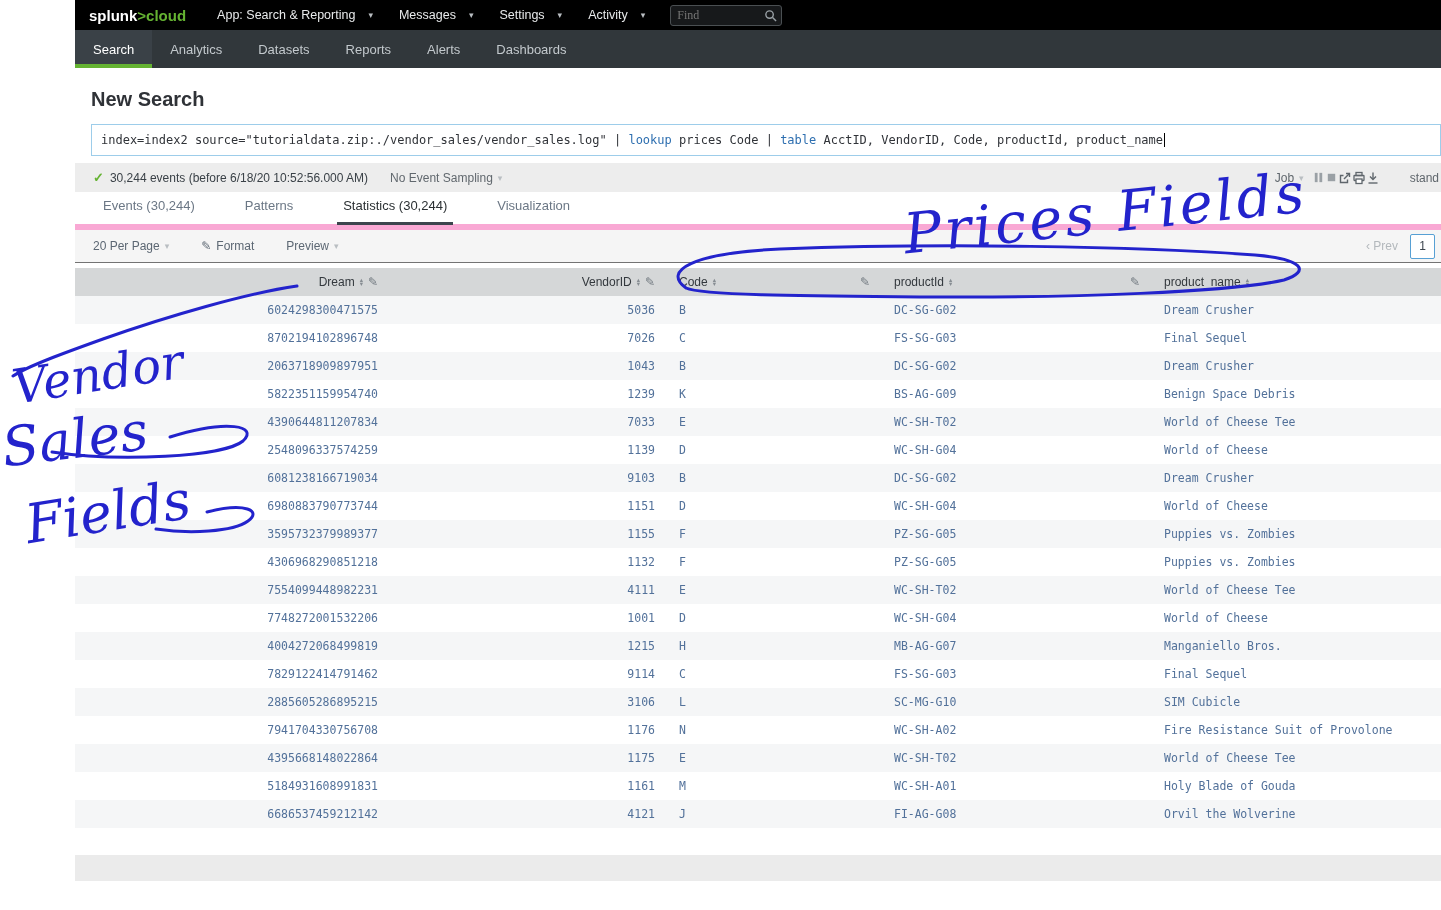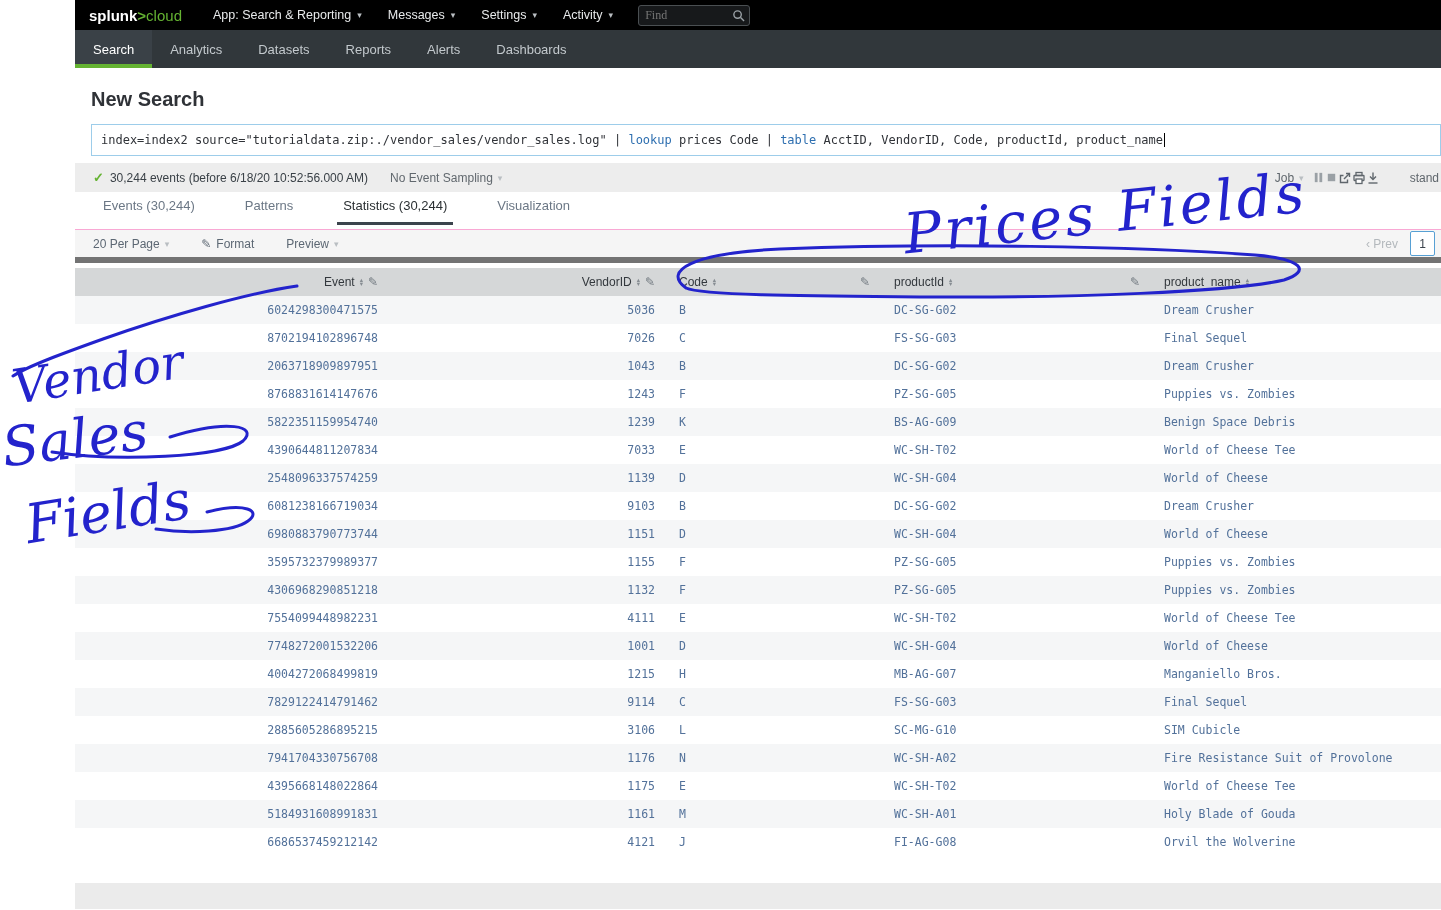--- a/index.html
+++ b/index.html
@@ -10,23 +10,23 @@
   }
   *{margin:0;padding:0;box-sizing:border-box}
   html,body{width:1441px;height:910px;background:#fff;font-family:"Liberation Sans",sans-serif;overflow:hidden}
   .page{position:relative;width:1441px;height:910px;background:#fff;overflow:hidden}
 
   
   .topbar{position:absolute;left:75px;top:0;right:0;height:30px;background:#000;display:flex;align-items:center;color:#fff}
   .logo{margin-left:14px;font-size:15px;font-weight:bold;white-space:nowrap}
   .logo-splunk{color:#fff}
   .logo-gt{color:var(--green)}
-  .logo-cloud{color:var(--green);font-weight:normal}
+  .logo-cloud{color:var(--green);font-weight:bold}
   .topbar-menu{display:flex;margin-left:18px;height:30px}
-  .topbar-item{padding:0 13px;font-size:12.5px;color:#e8eaeb;display:flex;align-items:center;gap:6px;cursor:pointer;white-space:nowrap}
+  .topbar-item{padding:0 13px;font-size:12.5px;color:#e8eaeb;display:flex;align-items:center;gap:13px;cursor:pointer;white-space:nowrap}
   .caret{font-size:9px;color:#b9bec2}
   .find-box{margin-left:12px;position:relative;width:112px;height:21px;background:#17191b;border:1px solid #4a4f52;border-radius:3px;display:flex;align-items:center}
   .find-input{background:transparent;border:none;outline:none;color:#c9ced2;font-size:12px;padding:0 6px;width:90px;font-family:Liberation Serif, serif}
   .find-icon{position:absolute;right:4px;top:3px;line-height:0}
 
   
   .appbar{position:absolute;left:75px;top:30px;right:0;height:38px;background:#31373b;display:flex;color:#c3c9cd}
   .appbar-item{padding:12px 18px;display:flex;align-items:center;font-size:13px;position:relative;cursor:pointer;white-space:nowrap}
   .appbar-item.active{color:#fff;background:#3a4147}
   .appbar-item.active::after{content:"";position:absolute;left:0;right:0;bottom:0;height:4px;background:var(--green)}
@@ -41,26 +41,26 @@
   .cursor{display:inline-block;width:1px;height:14px;background:#000;vertical-align:middle;margin-left:1px}
 
   .status-row{margin-top:7px;height:29px;background:#ededed;display:flex;align-items:center;padding-left:18px;font-size:12px;color:#3a4147;position:relative}
   .check{color:var(--green);font-weight:bold;margin-right:6px;font-size:13px}
   .sampling{margin-left:22px;color:#61686e;cursor:pointer;display:flex;align-items:center;gap:5px}
   .job-controls{position:absolute;right:2px;top:0;height:29px;display:flex;align-items:center;color:#5f666c;font-size:12px}
   .job-menu{display:flex;align-items:center;gap:5px;cursor:pointer;margin-right:8px}
   .icon-btn{line-height:0;cursor:pointer}
   .mode{margin-left:30px;white-space:nowrap;cursor:pointer}
 
-  .result-tabs{height:38px;border-bottom:1px solid #f9a8d4;display:flex;align-items:center;padding-left:16px;gap:26px}
+  .result-tabs{height:38px;border-bottom:6px solid #f9a8d4;display:flex;align-items:flex-end;padding-left:16px;gap:26px}
   .rtab{padding:0 12px 11px;font-size:13px;color:#6b7785;cursor:pointer;position:relative;white-space:nowrap}
   .rtab.active{color:#2b3033}
   .rtab.active::after{content:"";position:absolute;left:6px;right:6px;bottom:-1px;height:3px;background:#3c444d}
 
-  .results-toolbar{height:33px;background:#f5f5f5;border-bottom:6px solid #737373;display:flex;align-items:center;padding-left:18px;gap:32px;font-size:12px;color:#5c6773;position:relative}
+  .results-toolbar{height:33px;background:#f5f5f5;border-bottom:1px solid #737373;display:flex;align-items:center;padding-left:18px;gap:32px;font-size:12px;color:#5c6773;position:relative}
   .tb-item{display:flex;align-items:center;gap:5px;cursor:pointer;white-space:nowrap}
   .pencil{color:#5c6773;font-size:12px}
   .pagination{position:absolute;right:6px;display:flex;align-items:center;gap:12px}
   .prev{color:#b3b8bc;cursor:default}
   .page-box{width:25px;height:25px;border:1px solid #57a0d4;display:flex;align-items:center;justify-content:center;color:#3c444d;background:#fff;border-radius:2px;cursor:pointer}
 
   
   .stats-table{margin-top:5px;width:100%;border-collapse:collapse;table-layout:fixed}
   .stats-table thead th{background:#d5d7d8;height:28px;font-weight:normal;color:#33383d;font-size:12px}
   .th-inner{display:flex;align-items:center;gap:5px;padding:0 12px}
@@ -214,21 +214,21 @@
           <col style="width: 315px;">
           <col style="width: 277px;">
           <col style="width: 215px;">
           <col style="width: 270px;">
           <col>
         </colgroup>
       <thead>
           <tr>
             <th class="al-right">
               <div class="th-inner">
-                <span class="th-label">Event</span>
+                <span class="th-label">Dream</span>
                 <span class="sort-icon">
                   <span>▴</span>
                   <span>▾</span>
                 </span>
                 <span class="th-pencil">✎</span>
               </div>
             </th>
             <th class="al-right">
               <div class="th-inner">
                 <span class="th-label">VendorID</span>
@@ -286,27 +286,20 @@
             <td class="al-left">Final Sequel</td>
           </tr>
           <tr>
             <td class="al-right">2063718909897951</td>
             <td class="al-right">1043</td>
             <td class="al-left">B</td>
             <td class="al-left">DC-SG-G02</td>
             <td class="al-left">Dream Crusher</td>
           </tr>
           <tr>
-            <td class="al-right">8768831614147676</td>
-            <td class="al-right">1243</td>
-            <td class="al-left">F</td>
-            <td class="al-left">PZ-SG-G05</td>
-            <td class="al-left">Puppies vs. Zombies</td>
-          </tr>
-          <tr>
             <td class="al-right">5822351159954740</td>
             <td class="al-right">1239</td>
             <td class="al-left">K</td>
             <td class="al-left">BS-AG-G09</td>
             <td class="al-left">Benign Space Debris</td>
           </tr>
           <tr>
             <td class="al-right">4390644811207834</td>
             <td class="al-right">7033</td>
             <td class="al-left">E</td>

